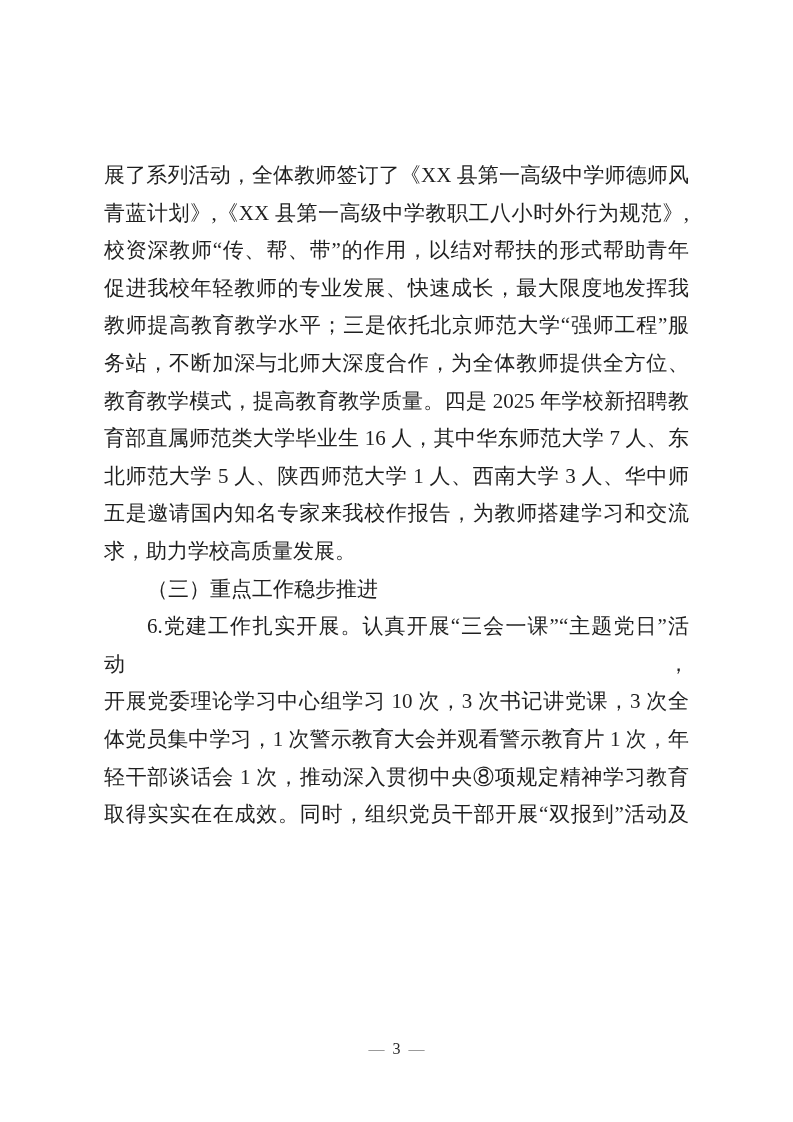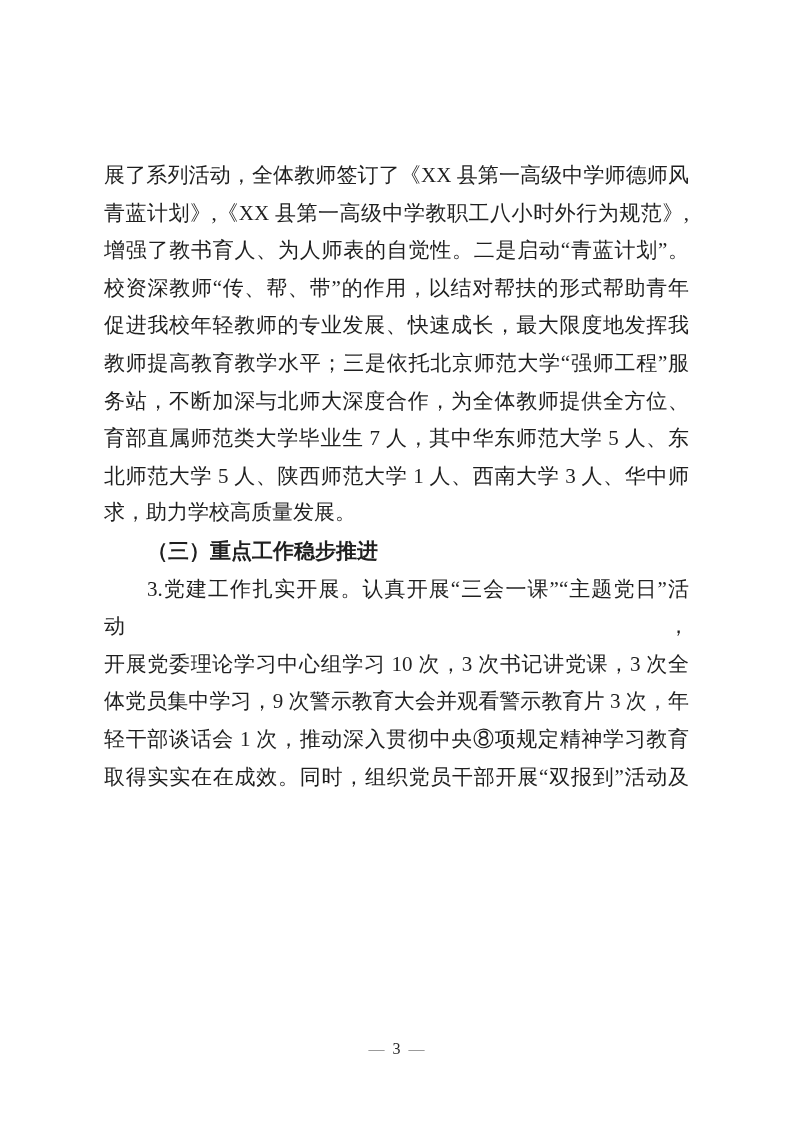--- a/index.html
+++ b/index.html
@@ -26,26 +26,25 @@
     word-break: break-all;
   }
   .line {
     text-align: justify;
     text-align-last: justify;
     text-justify: inter-character;
   }
   .line.endline {
     text-align: left;
     text-align-last: left;
-    font-family: Liberation Mono, monospace;
   }
   .line.heading {
     text-align: left;
     text-align-last: left;
-    font-weight: bold;
+    font-weight: normal;
     text-indent: 43px;
   }
   .line.firstline {
     text-indent: 43px;
   }
   .footer {
     position: absolute;
     top: 1038px;
     left: 0;
     width: 100%;
@@ -62,34 +61,35 @@
   }
 </style>
 </head>
 <body>
 
 <div class="page">
 
   <div class="textblock">
     <div class="line">展了系列活动，全体教师签订了《XX 县第一高级中学师德师风</div>
     <div class="line">青蓝计划》,《XX 县第一高级中学教职工八小时外行为规范》,</div>
-    <div class="line">增强了教书育人、为人师表的自觉性。二是启动“青蓝计划”。</div>
     <div class="line">校资深教师“传、帮、带”的作用，以结对帮扶的形式帮助青年</div>
     <div class="line">促进我校年轻教师的专业发展、快速成长，最大限度地发挥我</div>
     <div class="line">教师提高教育教学水平；三是依托北京师范大学“强师工程”服</div>
     <div class="line">务站，不断加深与北师大深度合作，为全体教师提供全方位、</div>
-    <div class="line">育部直属师范类大学毕业生 7 人，其中华东师范大学 5 人、东</div>
+    <div class="line">教育教学模式，提高教育教学质量。四是 2025 年学校新招聘教</div>
+    <div class="line">育部直属师范类大学毕业生 16 人，其中华东师范大学 7 人、东</div>
     <div class="line">北师范大学 5 人、陕西师范大学 1 人、西南大学 3 人、华中师</div>
+    <div class="line">五是邀请国内知名专家来我校作报告，为教师搭建学习和交流</div>
     <div class="line endline">求，助力学校高质量发展。</div>
 
     <div class="line heading">（三）重点工作稳步推进</div>
 
-    <div class="line firstline">3.党建工作扎实开展。认真开展“三会一课”“主题党日”活动，</div>
+    <div class="line firstline">6.党建工作扎实开展。认真开展“三会一课”“主题党日”活动，</div>
     <div class="line">开展党委理论学习中心组学习 10 次，3 次书记讲党课，3 次全</div>
-    <div class="line">体党员集中学习，9 次警示教育大会并观看警示教育片 3 次，年</div>
+    <div class="line">体党员集中学习，1 次警示教育大会并观看警示教育片 1 次，年</div>
     <div class="line">轻干部谈话会 1 次，推动深入贯彻中央⑧项规定精神学习教育</div>
     <div class="line">取得实实在在成效。同时，组织党员干部开展“双报到”活动及</div>
   </div>
 
   <div class="footer">
     <span class="dash">—</span><span class="num">3</span><span class="dash">—</span>
   </div>
 
 </div>
 

